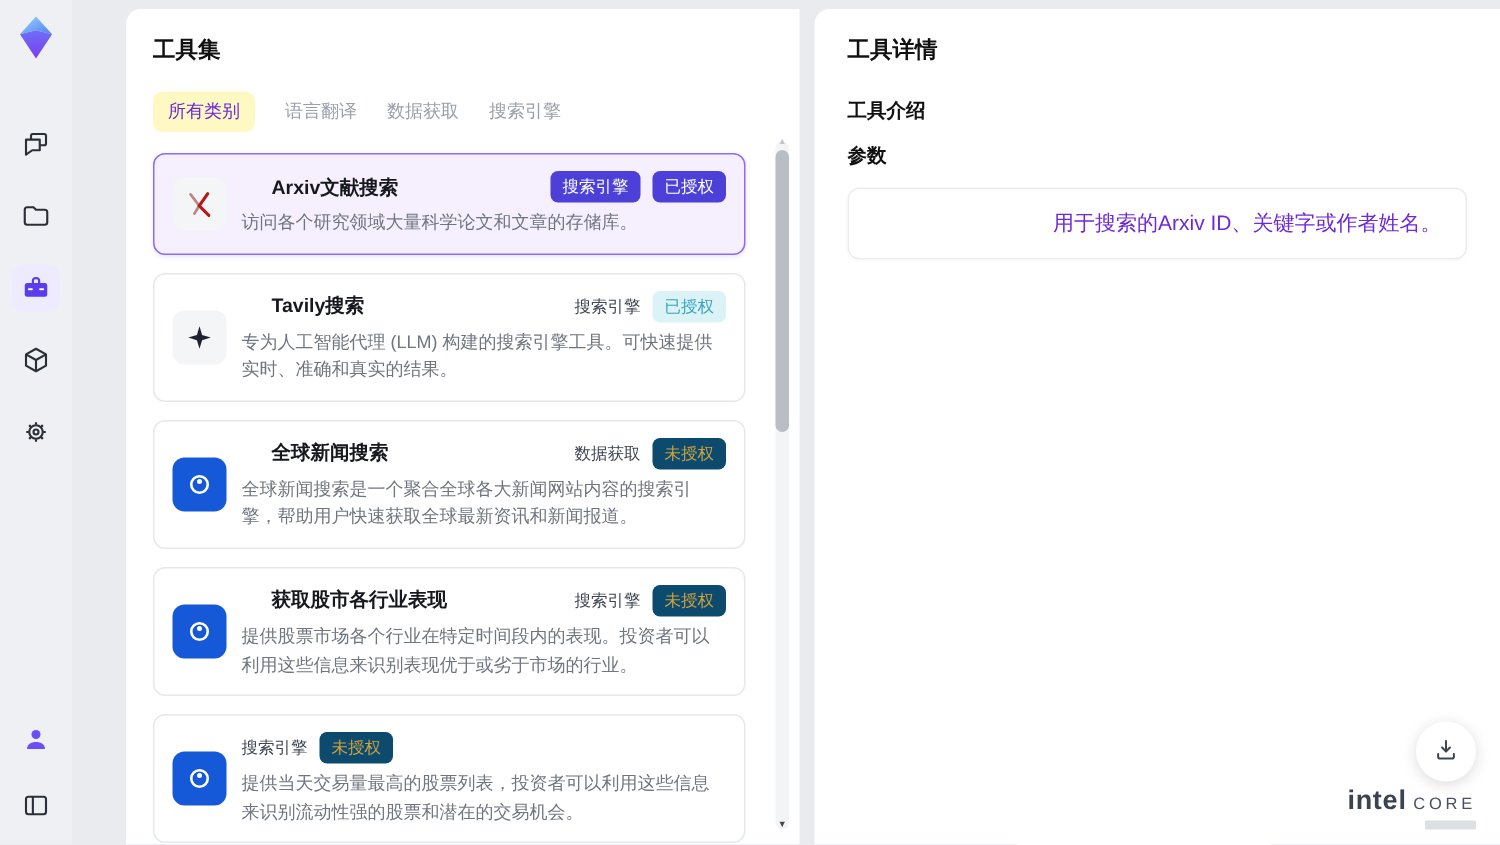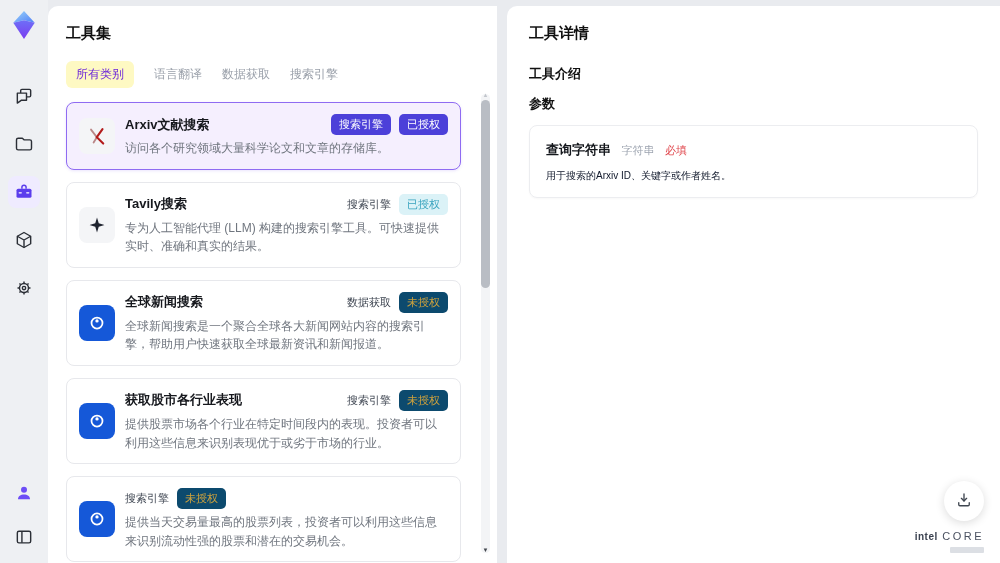--- a/index.html
+++ b/index.html
@@ -1,18 +1,18 @@
 <!DOCTYPE html>
 <html><head>
 <meta charset="utf-8">
 <style>
   * { box-sizing: border-box; margin: 0; padding: 0; }
   html,body { width:1000px; height:563px; overflow:hidden; }
   body { background:#e9ebef; font-family:"Liberation Sans","DejaVu Sans",sans-serif; color:#1f2430; }
-  .app { display:flex; width:1000px; height:563px; }
+  .app { display:flex; width:1000px; height:563px;gap:36px; }
 
   
   .sidebar { flex:none; width:48px; height:563px; background:#eef0f3; display:flex; flex-direction:column; align-items:center; padding:10px 0 10px; }
   .logo { width:30px; height:30px; margin-bottom:40px; }
   .side-nav { display:flex; flex-direction:column; gap:16px; align-items:center; }
   .side-btn { width:32px; height:32px; border:none; background:transparent; border-radius:8px; display:flex; align-items:center; justify-content:center; cursor:pointer; }
   .side-btn svg { display:block; }
   .side-btn.active { background:#efebff; }
   .side-spacer { flex:1; }
   .side-bottom { display:flex; flex-direction:column; gap:12px; align-items:center; }
@@ -30,21 +30,21 @@
   .tab.active { background:#fef9c3; color:#6d28d9; padding:5px 10px; border-radius:6px; }
 
   
   .tool-list { padding-right:22px; }
   .tool-card { display:flex; gap:10px; border:1px solid #e7e8ec; border-radius:8px; padding:11px 12px; margin-bottom:12px; background:#fff; cursor:pointer; }
   .tool-card.selected { background:#f5effe; border:1.5px solid #8f6bf2; box-shadow:0 1px 3px rgba(120,80,240,.15); }
   .tool-icon { flex:none; width:36px; height:36px; border-radius:8px; background:#f4f5f7; display:flex; align-items:center; justify-content:center; align-self:center; }
   .tool-icon.blue { background:#1558d8; }
   .tool-main { flex:1; min-width:0; }
   .tool-head { display:flex; align-items:center; justify-content:space-between; gap:8px; margin-bottom:4px; }
-  .tool-name { font-size:13px; font-weight:bold; color:#16181d; white-space:nowrap; }
+  .tool-name { font-size:13px; font-weight:bold; color:#16181d; white-space:nowrap;margin-left:20px; }
   .badges { display:flex; gap:8px; align-items:center; flex:none; }
   .badge { font-size:11px; padding:3px 8px; border-radius:5px; white-space:nowrap; }
   .badge.solid { background:#4c40d9; color:#fff; }
   .badge.plain { background:transparent; color:#3f4652; padding:3px 0; }
   .badge.cyan { background:#dbf2f7; color:#3aa4bf; }
   .badge.yellow { background:#0c4a6e; color:#cfa23c; }
   .tool-desc { font-size:12px; line-height:1.55; color:#70767f; }
 
   
   .scrollbar { position:absolute; right:7px; top:88px; bottom:10px; width:9px; background:#f3f4f6; border-radius:5px; }
@@ -55,26 +55,26 @@
 
   
   h2.section-title { font-size:13px; font-weight:bold; color:#111; margin-bottom:12px; }
   .right-panel h1.panel-title { margin-bottom:22px; }
   .intro-box { border:1px solid #e8eaed; border-radius:8px; padding:11px 15px; font-size:12.5px; color:#3a3f46; line-height:1.5; margin-bottom:26px; box-shadow:0 1px 2px rgba(0,0,0,.03); }
   .param-card { border:1px solid #ecedf0; border-radius:8px; padding:14px 16px; box-shadow:0 1px 2px rgba(0,0,0,.03); }
   .param-head { margin-bottom:10px; }
   .param-name { font-size:13px; font-weight:bold; color:#15181d; }
   .param-type { font-size:11px; color:#9ca3af; margin-left:6px; }
   .param-required { font-size:11px; color:#e0474d; margin-left:6px; }
-  .param-desc { font-size:10px; color:#0f172a; }
+  .param-desc { font-size:14px; color:#6d28d9;text-align:right; }
 
   
   .fab { position:absolute; right:16px; bottom:42px; width:40px; height:40px; border-radius:50%; border:none; background:#fff; box-shadow:0 2px 10px rgba(0,0,0,.14); display:flex; align-items:center; justify-content:center; cursor:pointer; }
   .intel-logo { position:absolute; right:16px; bottom:10px; text-align:right; }
-  .intel-word { font-size:10px; font-weight:bold; color:#3b4250; letter-spacing:.5px; }
+  .intel-word { font-size:18px; font-weight:bold; color:#3b4250; letter-spacing:.5px; }
   .core-word { font-size:11px; color:#4a5160; letter-spacing:2.5px; font-weight:normal; }
   .intel-sub { width:34px; height:6px; background:#dcdfe4; border-radius:1px; margin:3px 0 0 auto; }
 </style>
 </head>
 <body>
 
 <div class="app">
 
   <aside class="sidebar">
     <div class="logo">
@@ -263,25 +263,20 @@
         <div class="sb-thumb"></div>
         <div class="sb-down">▼</div>
       </div>
     </section>
 
     <section class="right-panel">
       <h1 class="panel-title">工具详情</h1>
       <h2 class="section-title">工具介绍</h2>
       <h2 class="section-title">参数</h2>
       <div class="param-card">
-        <div class="param-head">
-          <span class="param-name">查询字符串</span>
-          <span class="param-type">字符串</span>
-          <span class="param-required">必填</span>
-        </div>
         <div class="param-desc">用于搜索的Arxiv ID、关键字或作者姓名。</div>
       </div>
 
       <button class="fab">
         <span>
           <svg width="18" height="18" viewBox="0 0 24 24" fill="none" stroke="#3f4650" stroke-width="1.8" stroke-linecap="round" stroke-linejoin="round">
             <path d="M12 4v9"></path>
               <path d="M8.5 9.8L12 13.3l3.5-3.5"></path>
             <path d="M5 15.5V18a1.6 1.6 0 0 0 1.6 1.6h10.8A1.6 1.6 0 0 0 19 18v-2.5"></path>
           </svg>

